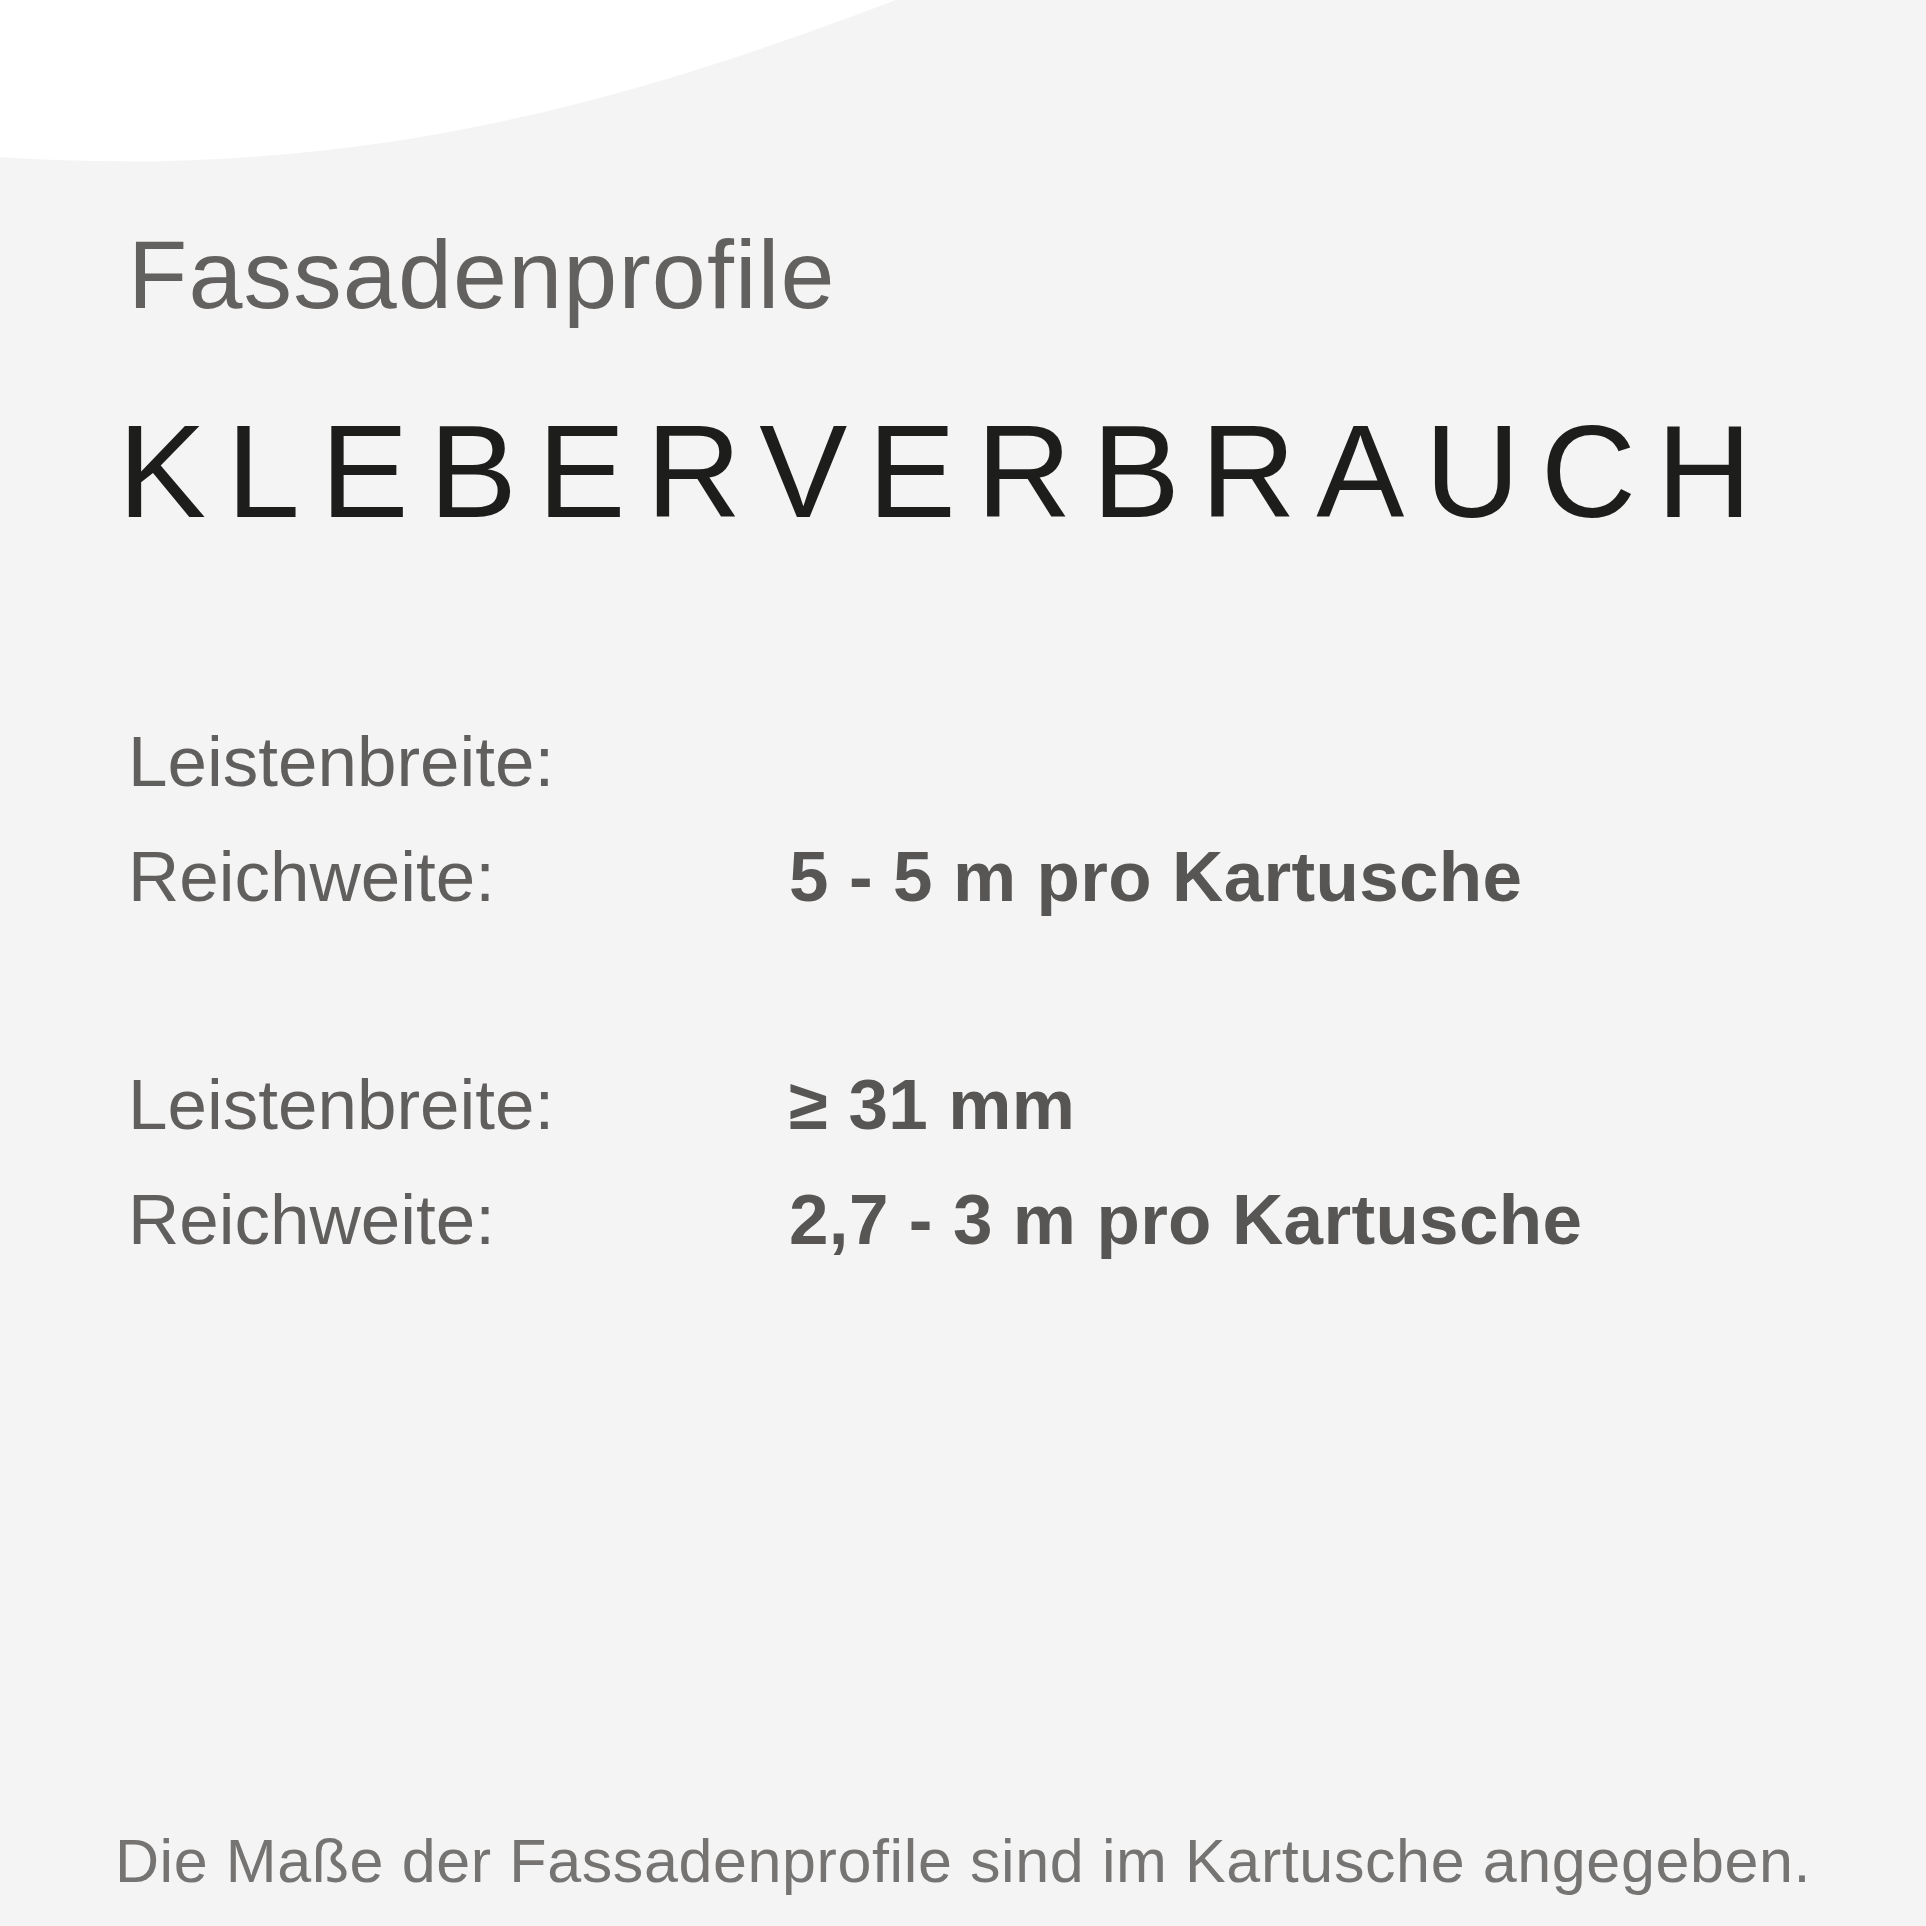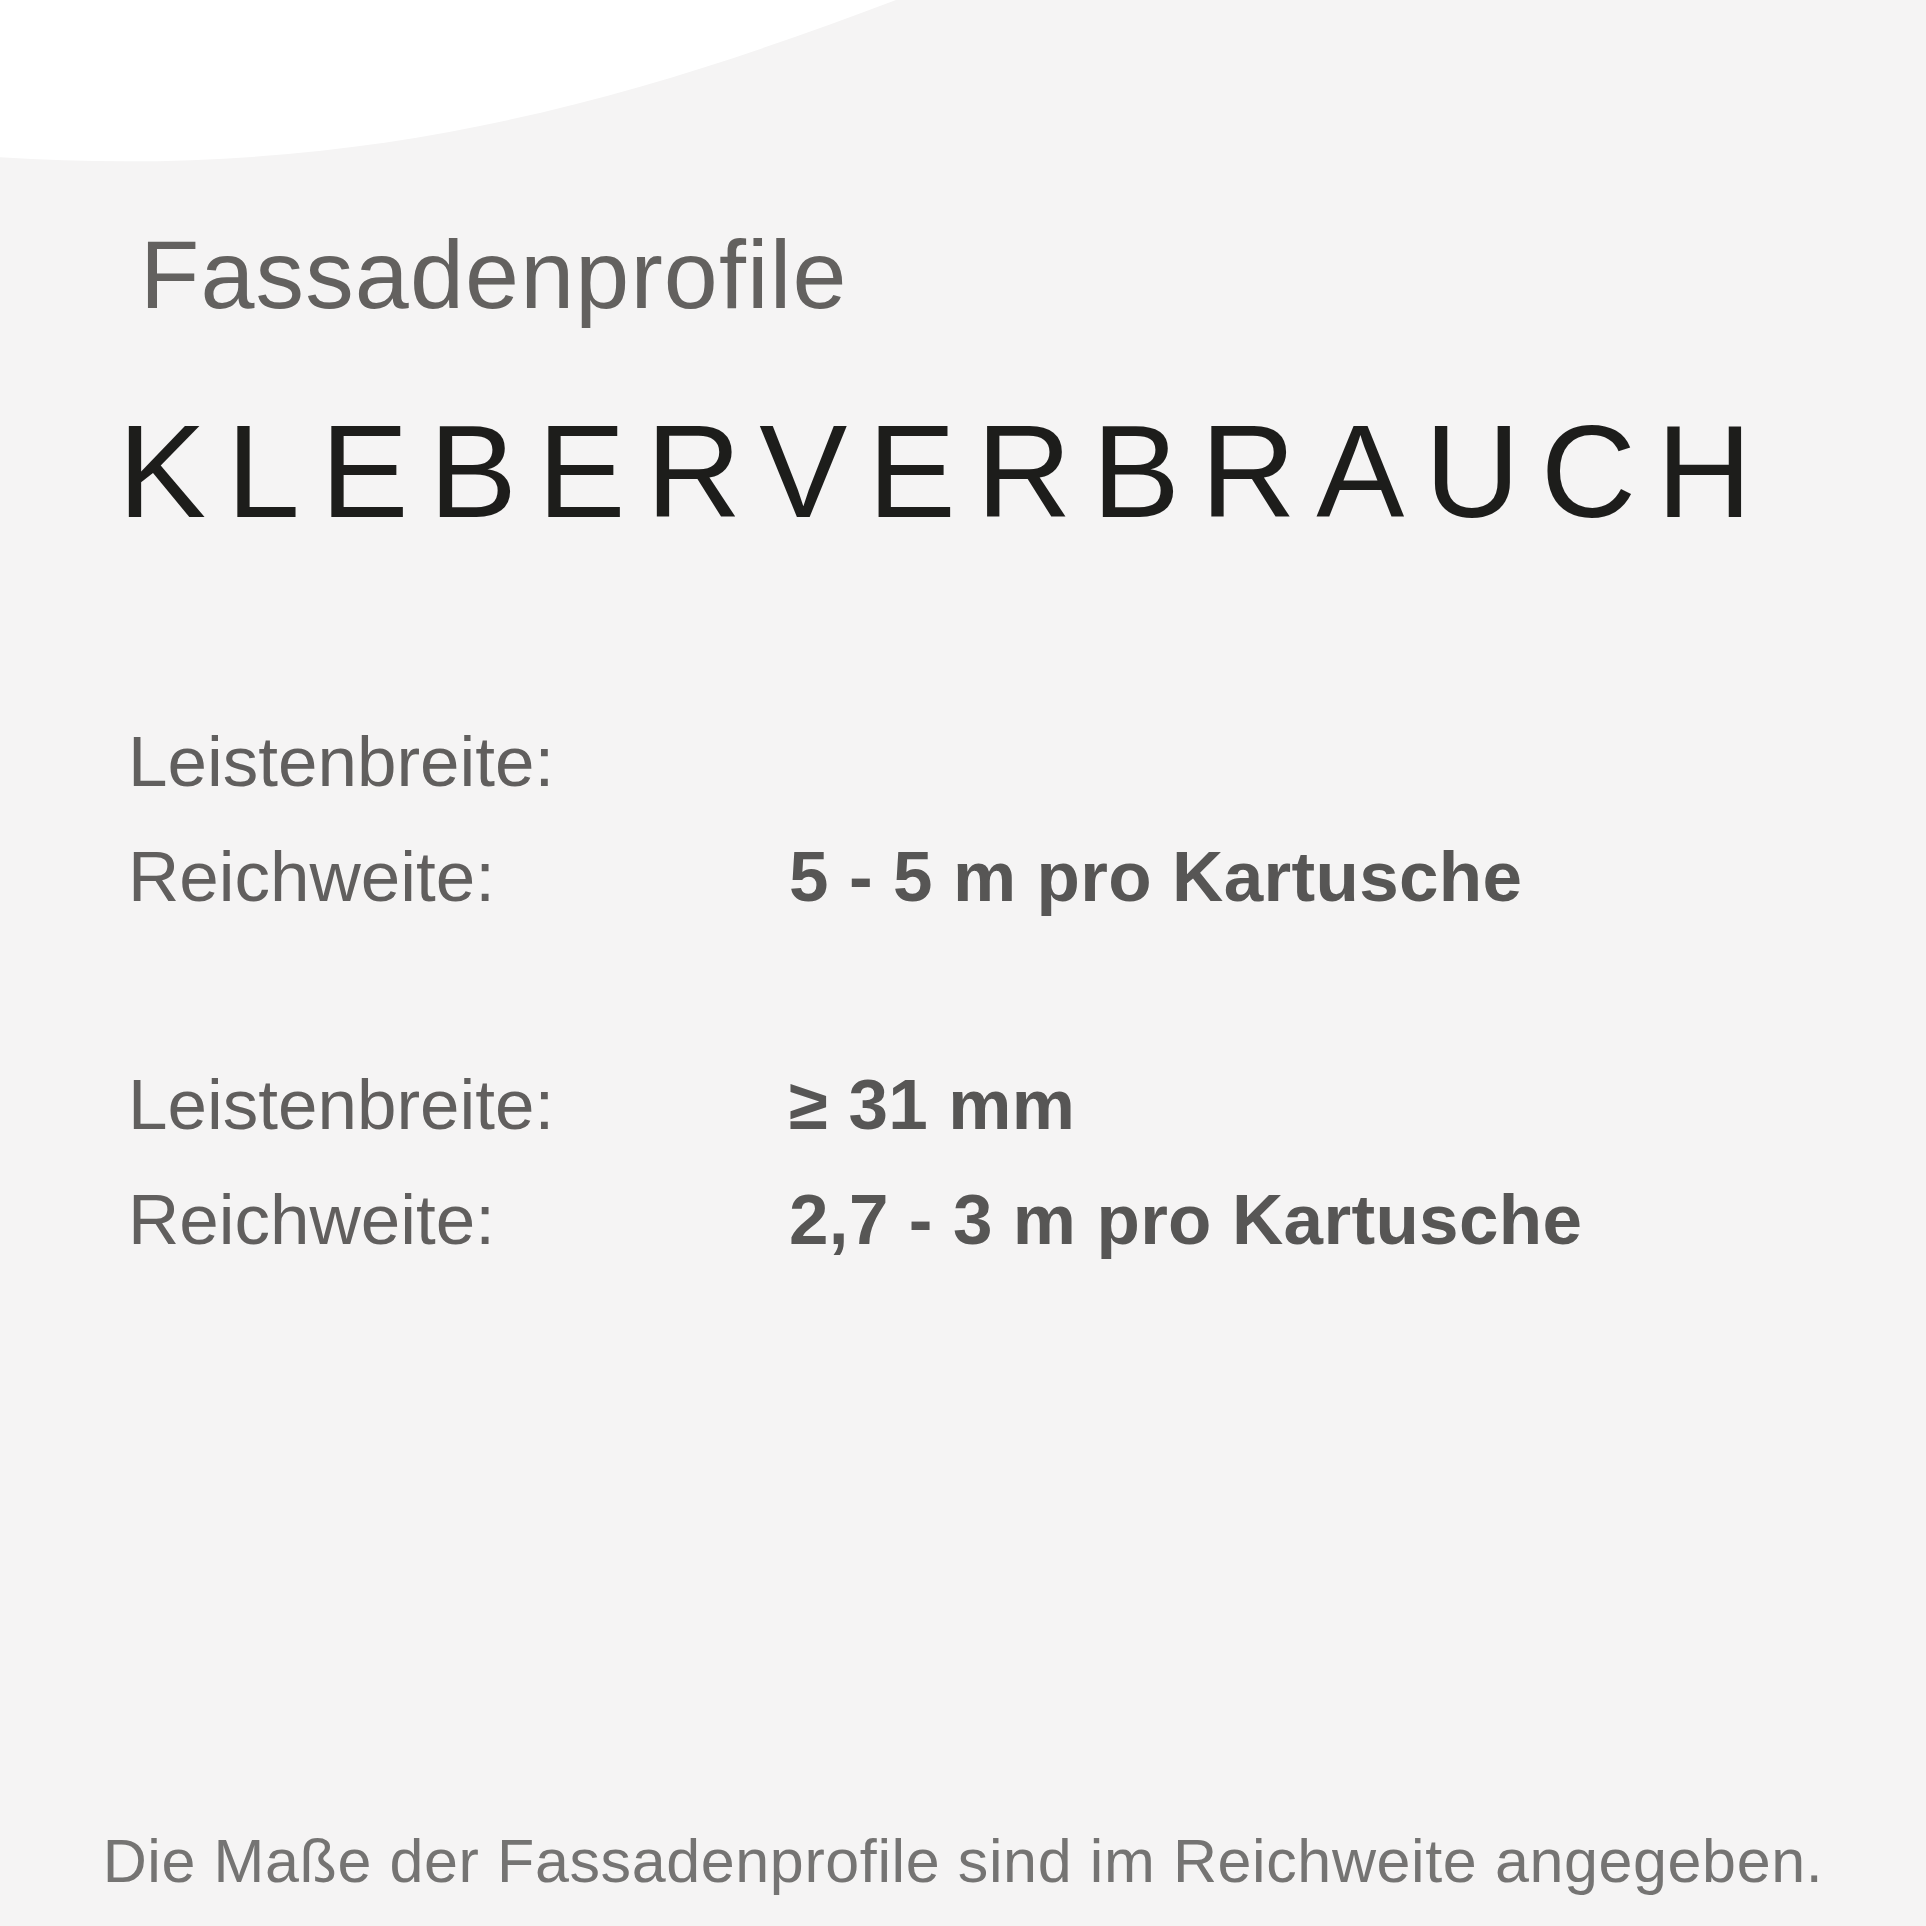--- a/index.html
+++ b/index.html
@@ -24,21 +24,21 @@
   .top-curve {
     position: absolute;
     top: 0;
     left: 0;
     width: 896px;
     height: 182px;
     display: block;
   }
   .subtitle {
     position: absolute;
-    left: 140px;
+    left: 128px;
     top: 226px;
     font-size: 97px;
     font-weight: 400;
     line-height: 1;
     letter-spacing: 0.012em;
     color: var(--subtitle-text);
     white-space: nowrap;
   }
   .title {
     position: absolute;
@@ -119,16 +119,16 @@
     <div class="spec-row">
       <span class="spec-label">Leistenbreite:</span>
       <span class="spec-value">≥ 31 mm</span>
     </div>
     <div class="spec-row">
       <span class="spec-label">Reichweite:</span>
       <span class="spec-value">2,7 - 3 m pro Kartusche</span>
     </div>
   </div>
 
-  <div class="footer-note">Die Maße der Fassadenprofile sind im Reichweite angegeben.</div>
+  <div class="footer-note">Die Maße der Fassadenprofile sind im Kartusche angegeben.</div>
 
 </div>
 
 
 </body></html>

